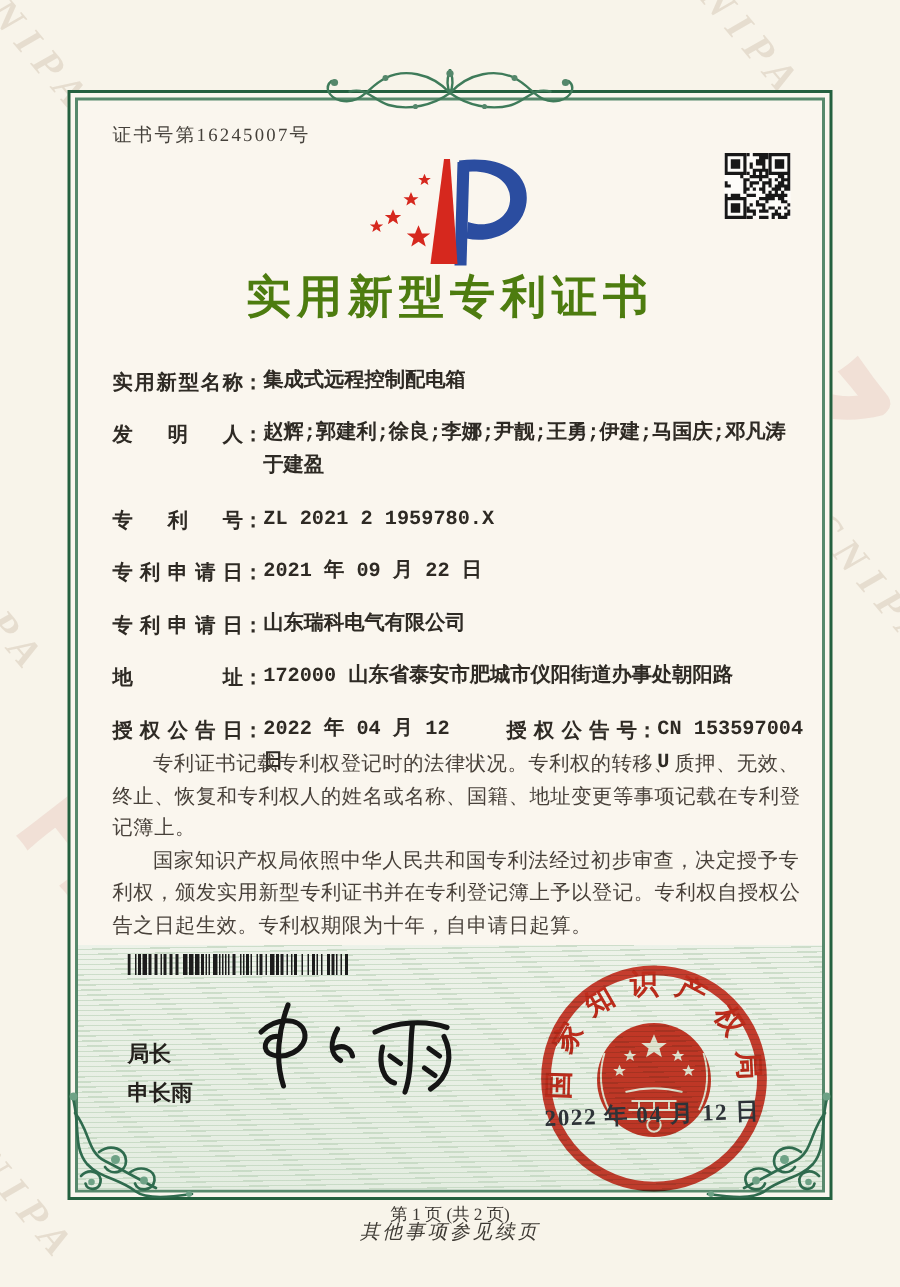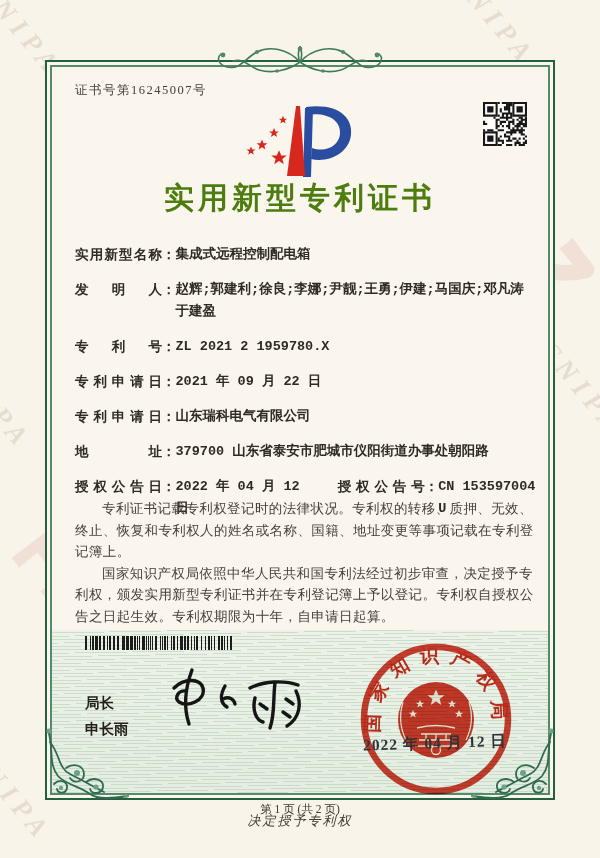--- a/index.html
+++ b/index.html
@@ -188,21 +188,21 @@
       <span class="fvalue">2021 年 09 月 22 日</span>
     </div>
     <div class="frow">
       <span class="flabel">专利申请日</span>
         <span class="fsep">：</span>
       <span class="fvalue">山东瑞科电气有限公司</span>
     </div>
     <div class="frow">
       <span class="flabel">地址</span>
         <span class="fsep">：</span>
-      <span class="fvalue">379700 山东省泰安市肥城市仪阳街道办事处朝阳路</span>
+      <span class="fvalue">172000 山东省泰安市肥城市仪阳街道办事处朝阳路</span>
     </div>
     <div class="frow frow-double">
       <span class="grp">
         <span class="flabel">授权公告日</span>
           <span class="fsep">：</span>
         <span class="fvalue">2022 年 04 月 12 日</span>
       </span>
       <span class="grp">
         <span class="flabel">授权公告号</span>
           <span class="fsep">：</span>
@@ -263,15 +263,15 @@
         <path d="M69,94 V100 M79,94 V100 M89,94 V100"></path>
         <path d="M58,106 H100"></path>
         <circle cx="79" cy="110" r="4.5"></circle>
         <path d="M46,62 Q40,82 49,100 M112,62 Q118,82 109,100"></path>
       </g>
     </g>
   </svg>
   <div class="abs seal-date">2022 年 04 月 12 日</div>
 
   <div class="abs page-no">第 1 页 (共 2 页)</div>
-  <div class="abs cont-note">决定授予专利权</div>
+  <div class="abs cont-note">其他事项参见续页</div>
 
 </div>
 
 </body></html>

